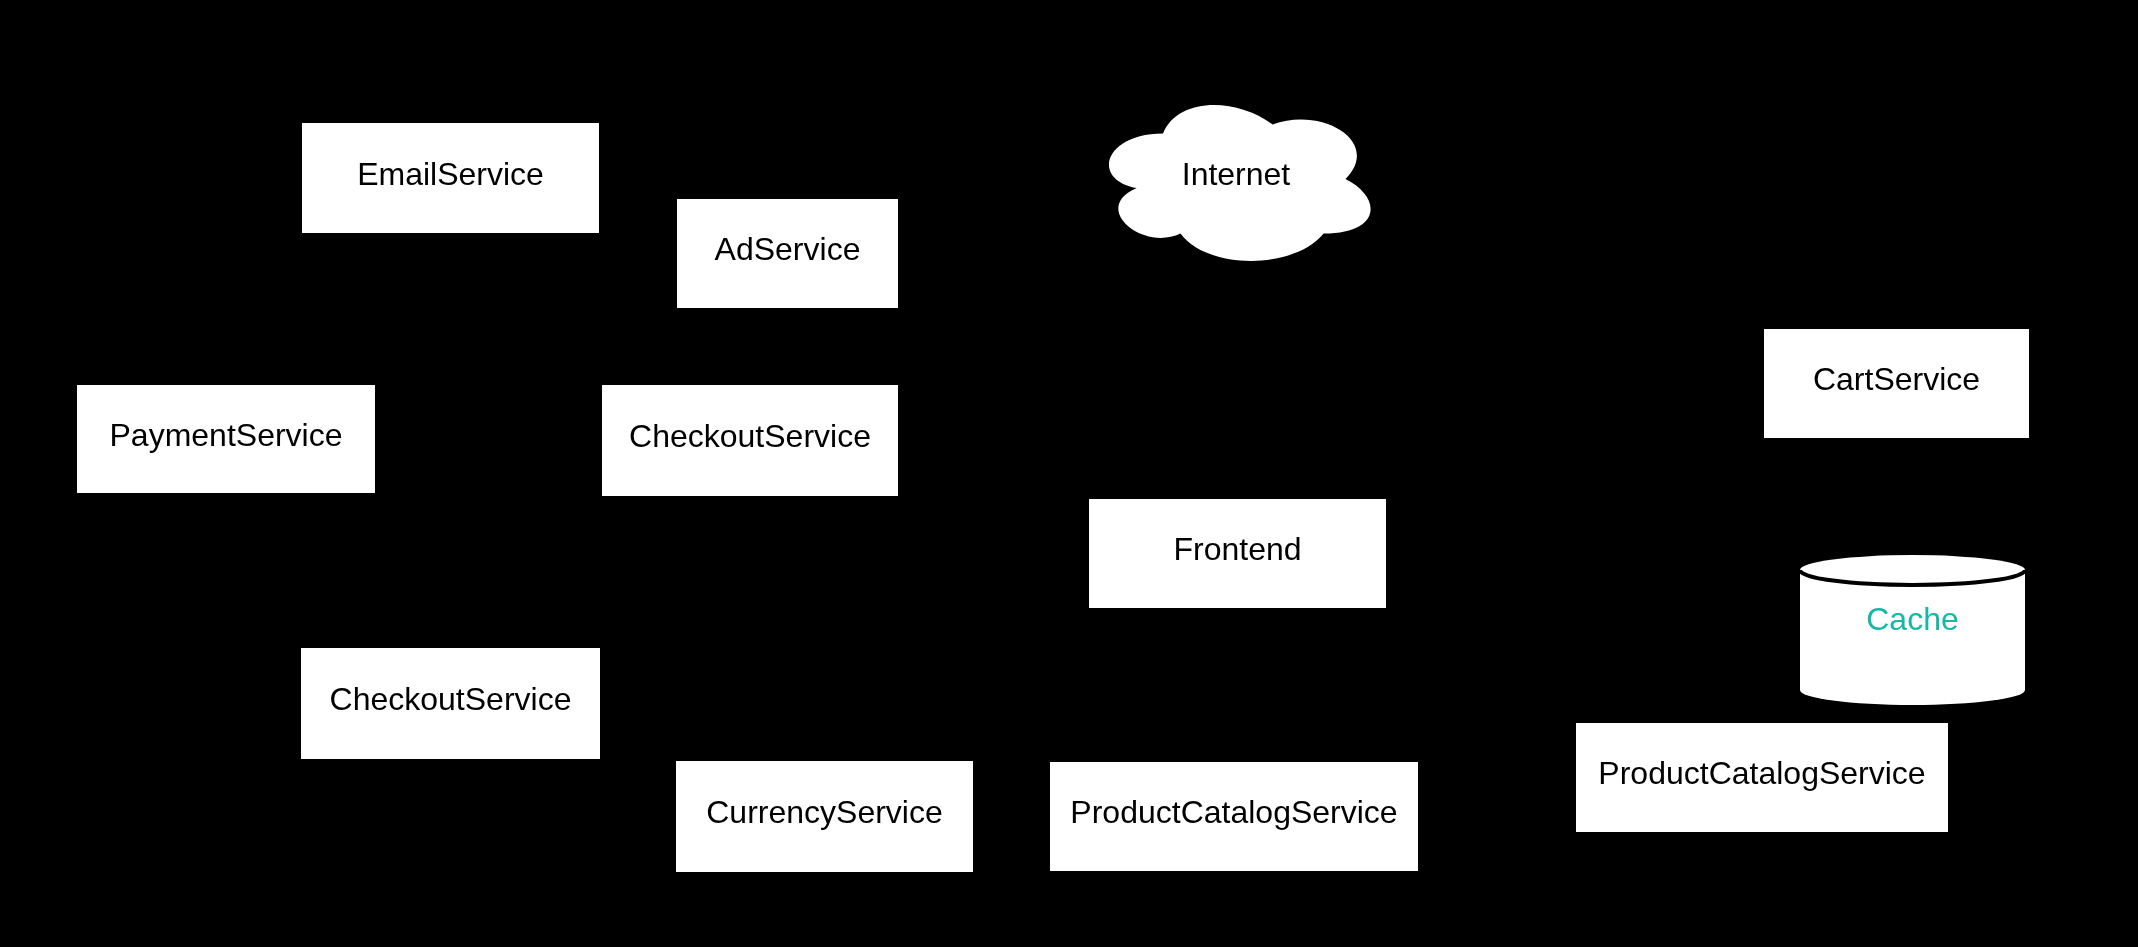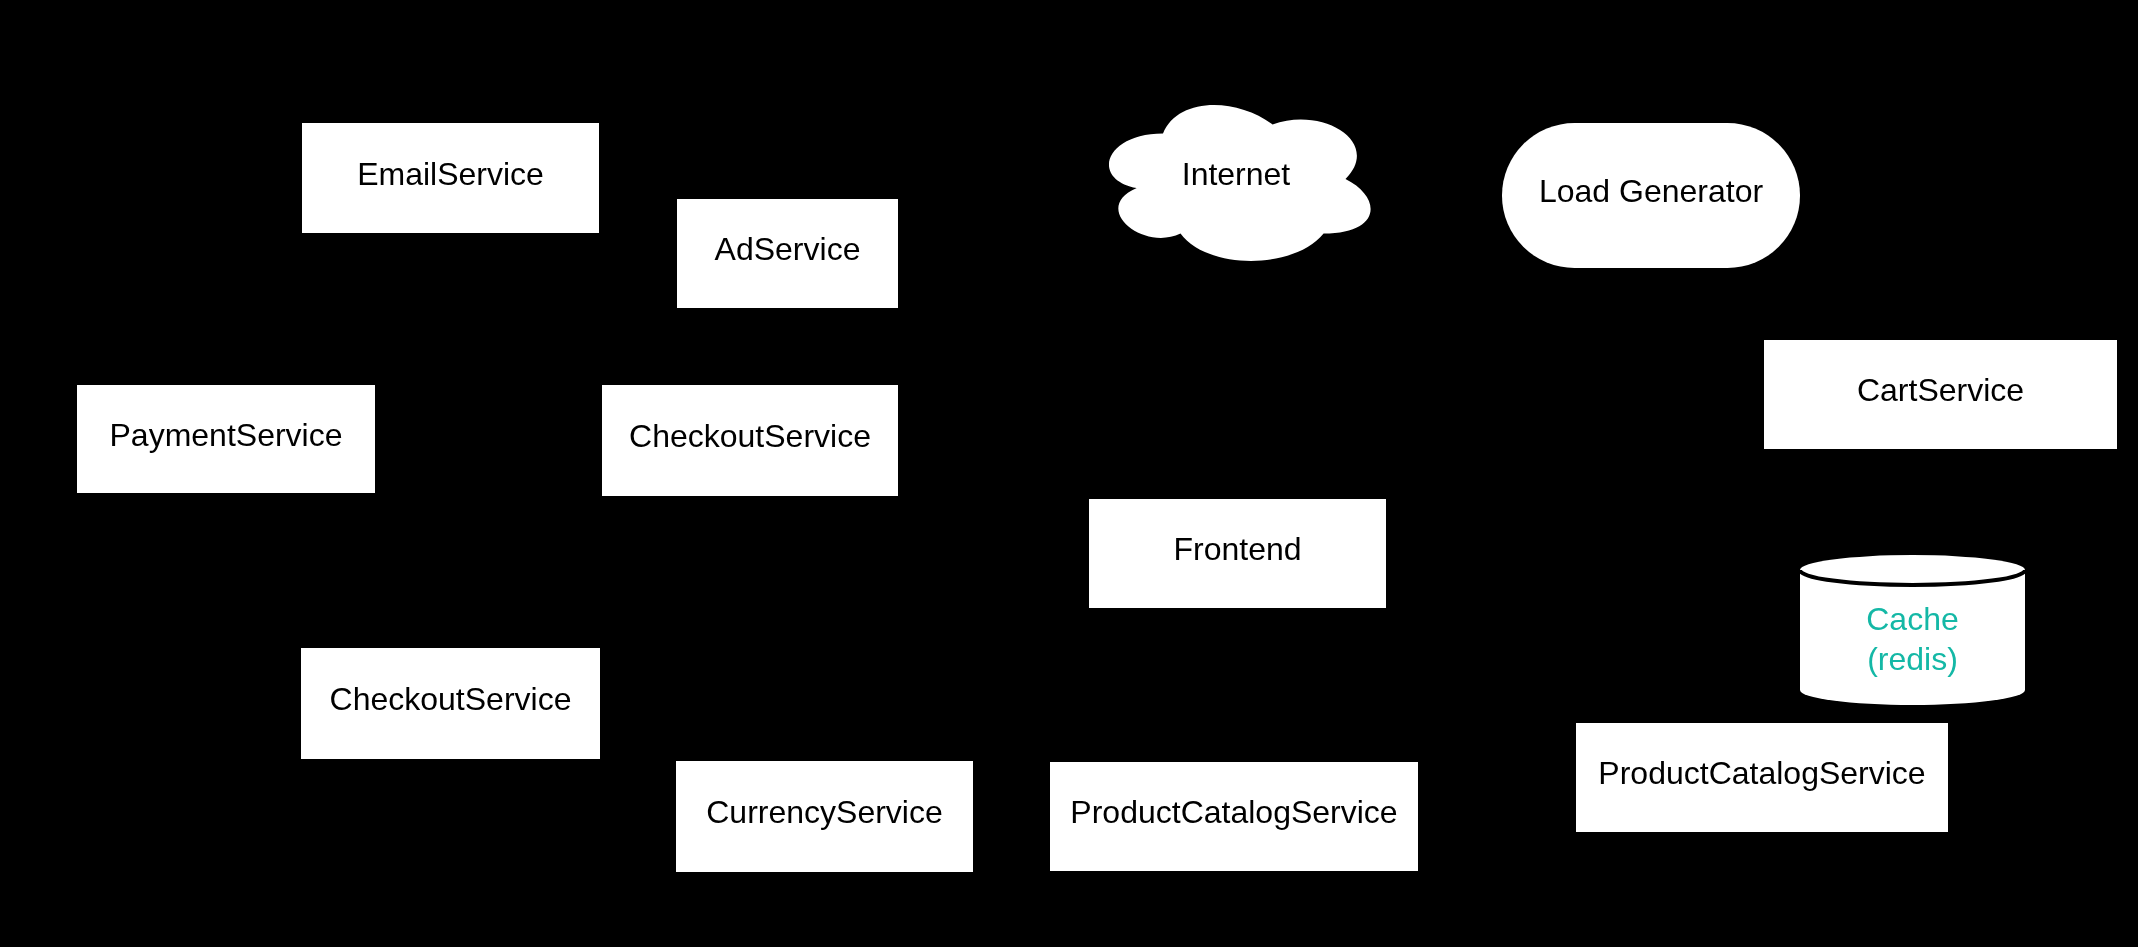--- a/index.html
+++ b/index.html
@@ -48,48 +48,44 @@
            C 14.6,45.5 0,91 46.7,100.1
            C 0,120.1 52.6,163.8 90.5,145.6
            C 116.8,182 204.4,182 233.6,145.6
            C 292,145.6 292,109.2 255.5,91
            C 292,54.6 233.6,18.2 182.5,36.4
            C 146,9.1 87.6,9.1 73,45.5 Z"></path>
     </svg>
     <span class="label">Internet</span>
   </div>
 
-  <div class="node stadium" style="left:1502px;top:123px;width:298px;height:145px">
-    <span class="label">Load Generator</span>
-  </div>
 
   <div class="node rect" style="left:77px;top:385px;width:298px;height:108px">
     <span class="label">PaymentService</span>
   </div>
 
   <div class="node rect" style="left:602px;top:385px;width:296px;height:111px">
     <span class="label">CheckoutService</span>
   </div>
 
-  <div class="node rect" style="left:1764px;top:340px;width:353px;height:109px">
+  <div class="node rect" style="left:1764px;top:329px;width:265px;height:109px">
     <span class="label">CartService</span>
   </div>
 
   <div class="node rect" style="left:1089px;top:499px;width:297px;height:109px">
     <span class="label">Frontend</span>
   </div>
 
   <div class="node shape cylinder" style="left:1800px;top:555px;width:225px;height:150px">
     <svg viewBox="0 0 225 150" width="225" height="150" aria-hidden="true">
       <path fill="#ffffff" d="M 0,15 A 112.5,15 0 0 1 225,15 L 225,135 A 112.5,15 0 0 1 0,135 Z"></path>
       <path fill="none" stroke="#000000" stroke-width="4" d="M 0,15 A 112.5,15 0 0 0 225,15"></path>
     </svg>
     <div class="cyl-label">
       <div>Cache</div>
-      <div>(redis)</div>
     </div>
   </div>
 
   <div class="node rect" style="left:301px;top:648px;width:299px;height:111px">
     <span class="label">CheckoutService</span>
   </div>
 
   <div class="node rect" style="left:676px;top:761px;width:297px;height:111px">
     <span class="label">CurrencyService</span>
   </div>

